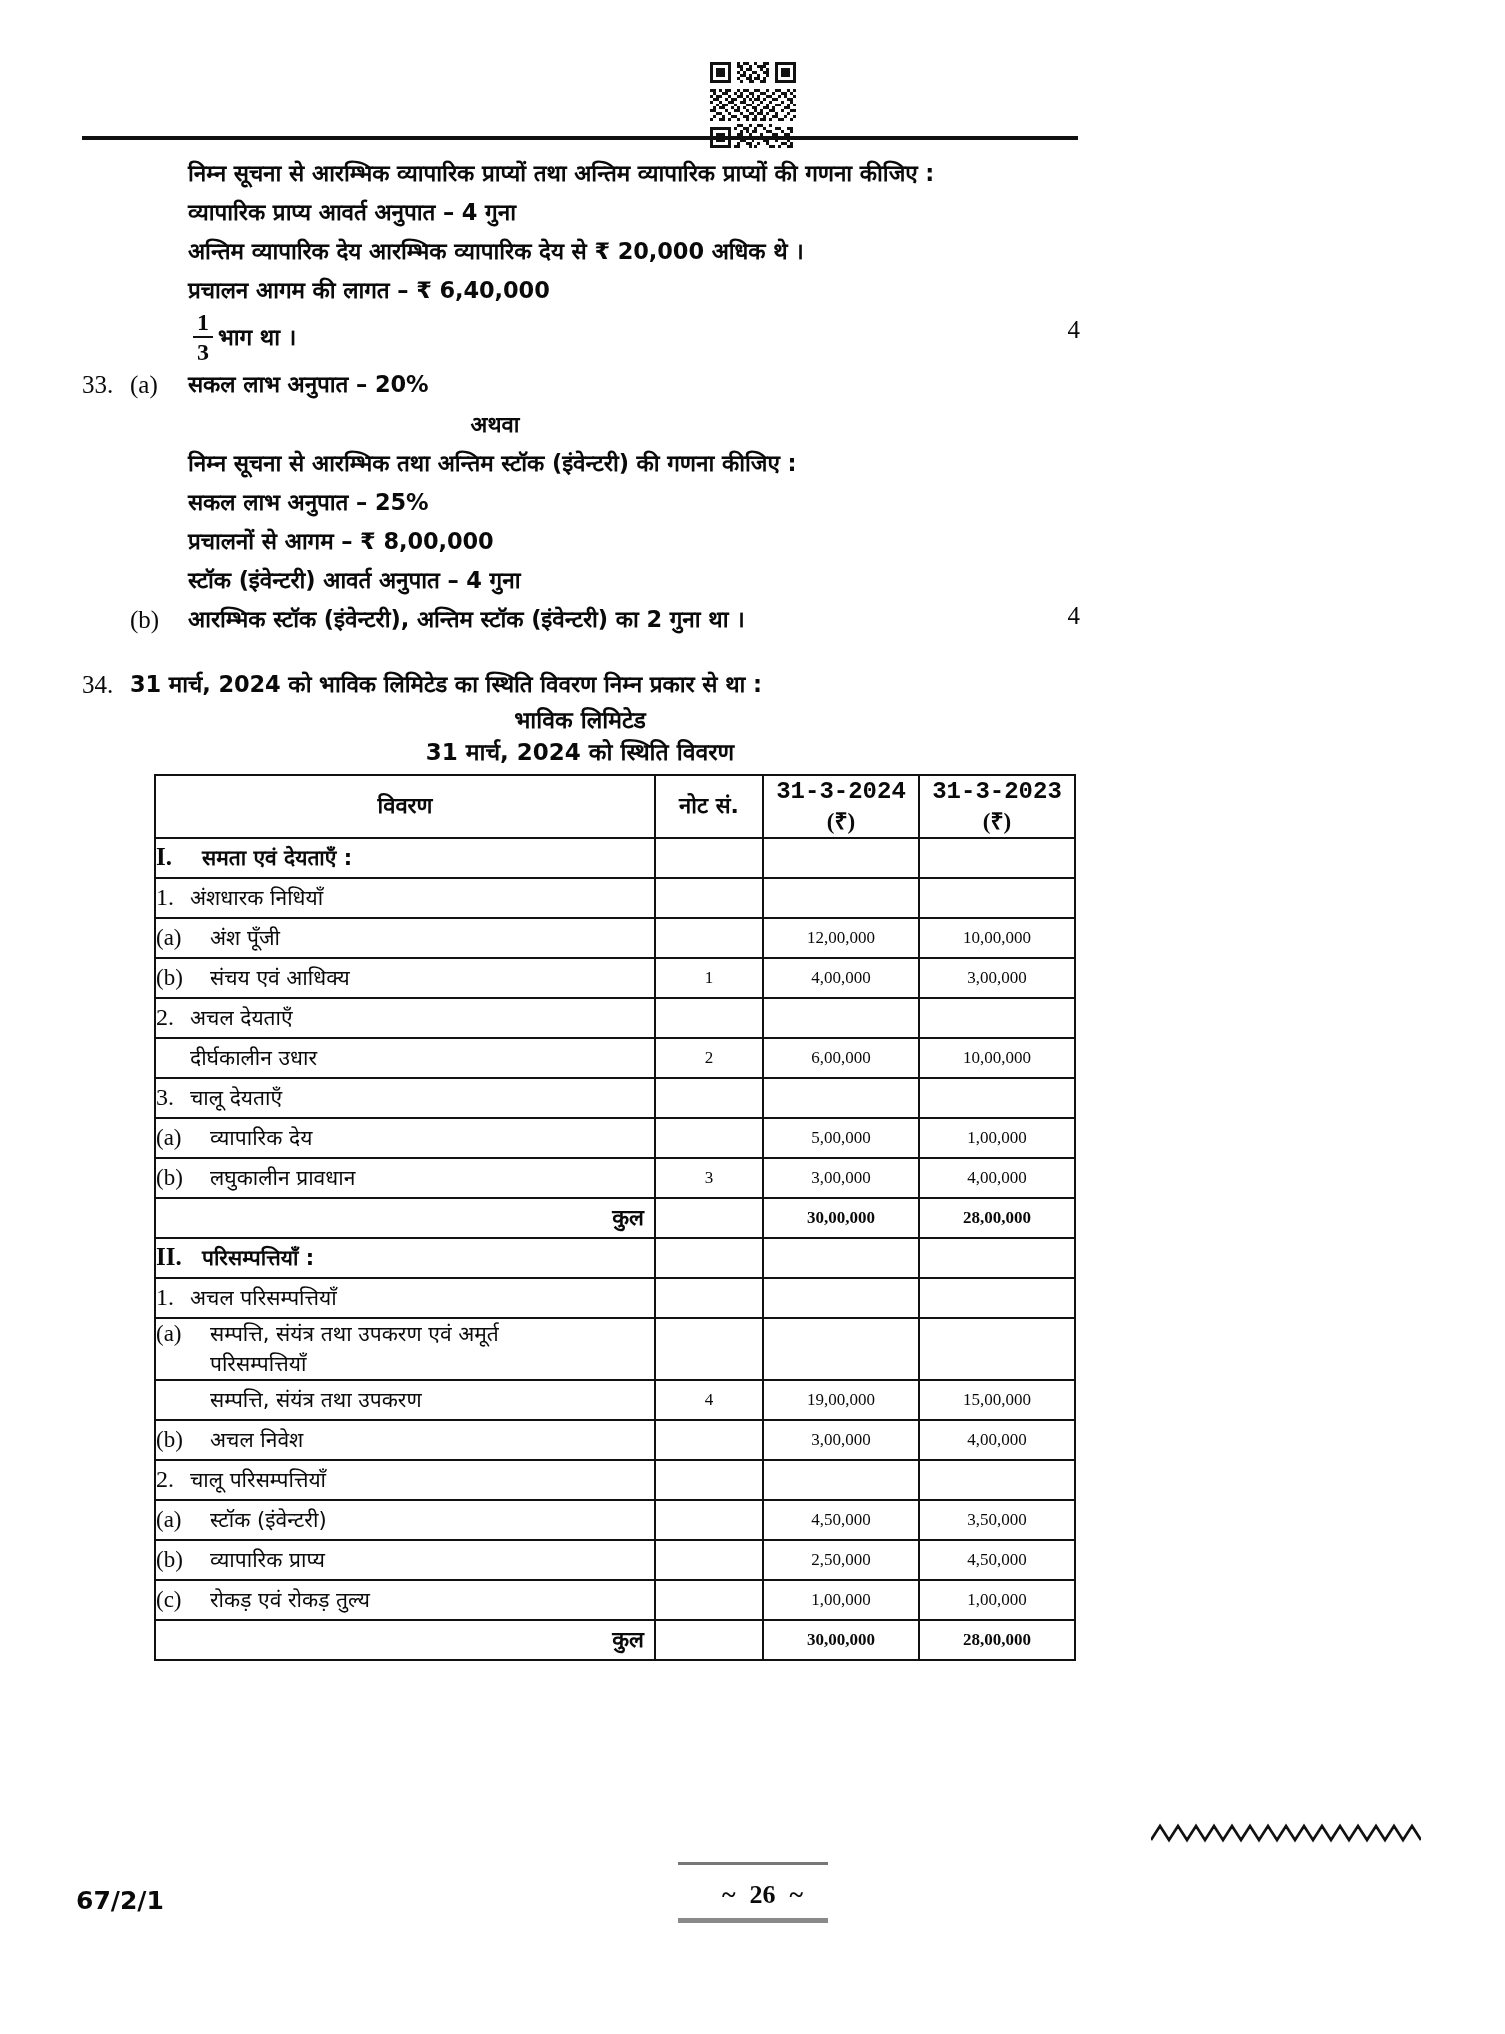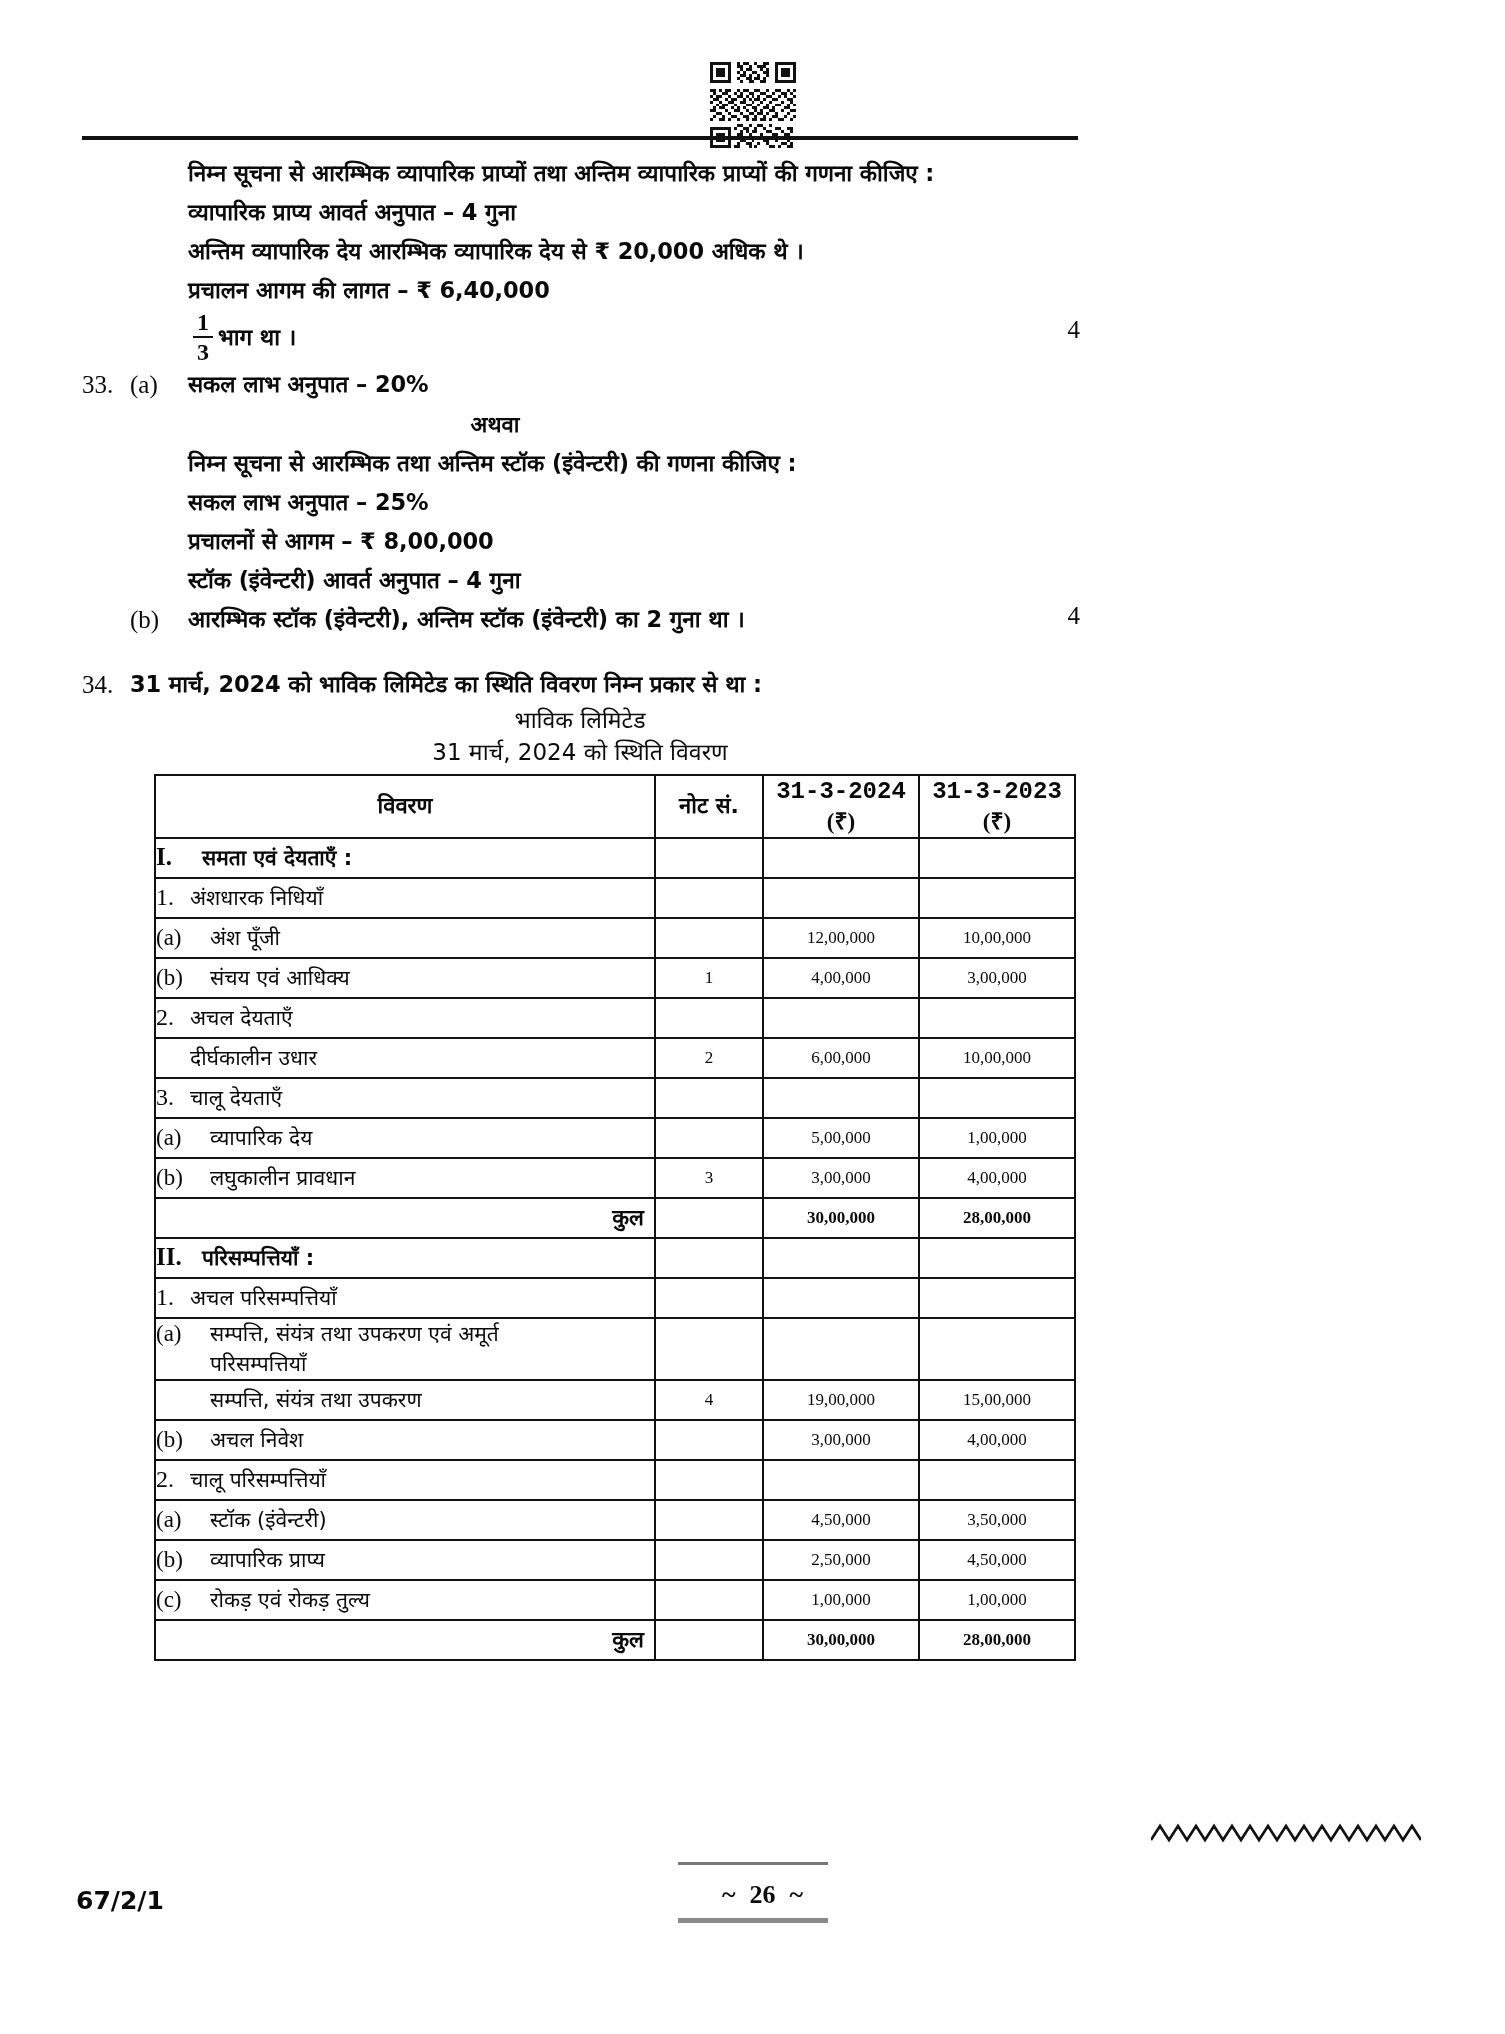--- a/index.html
+++ b/index.html
@@ -122,21 +122,21 @@
 
   
   .q34-head {
     display: flex;
     align-items: flex-start;
     margin-top: 26px;
   }
   .centered-title {
     text-align: center;
     font-family: "DejaVu Sans", sans-serif;
-    font-weight: 400;
+    font-weight: 700;
     font-size: 23px;
     line-height: 32px;
   }
 
   
   table.bs {
     border-collapse: collapse;
     width: 920px;
     margin: 6px 0 0 72px;
     table-layout: fixed;

